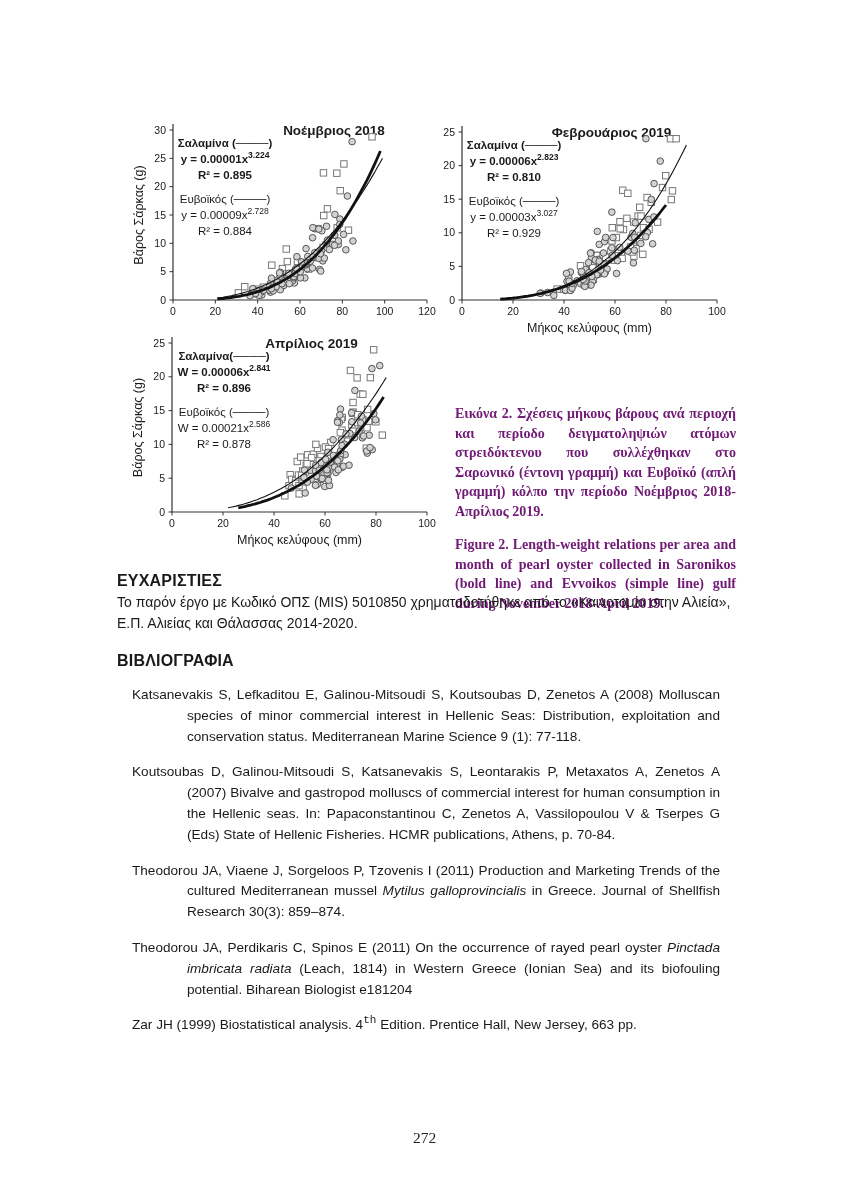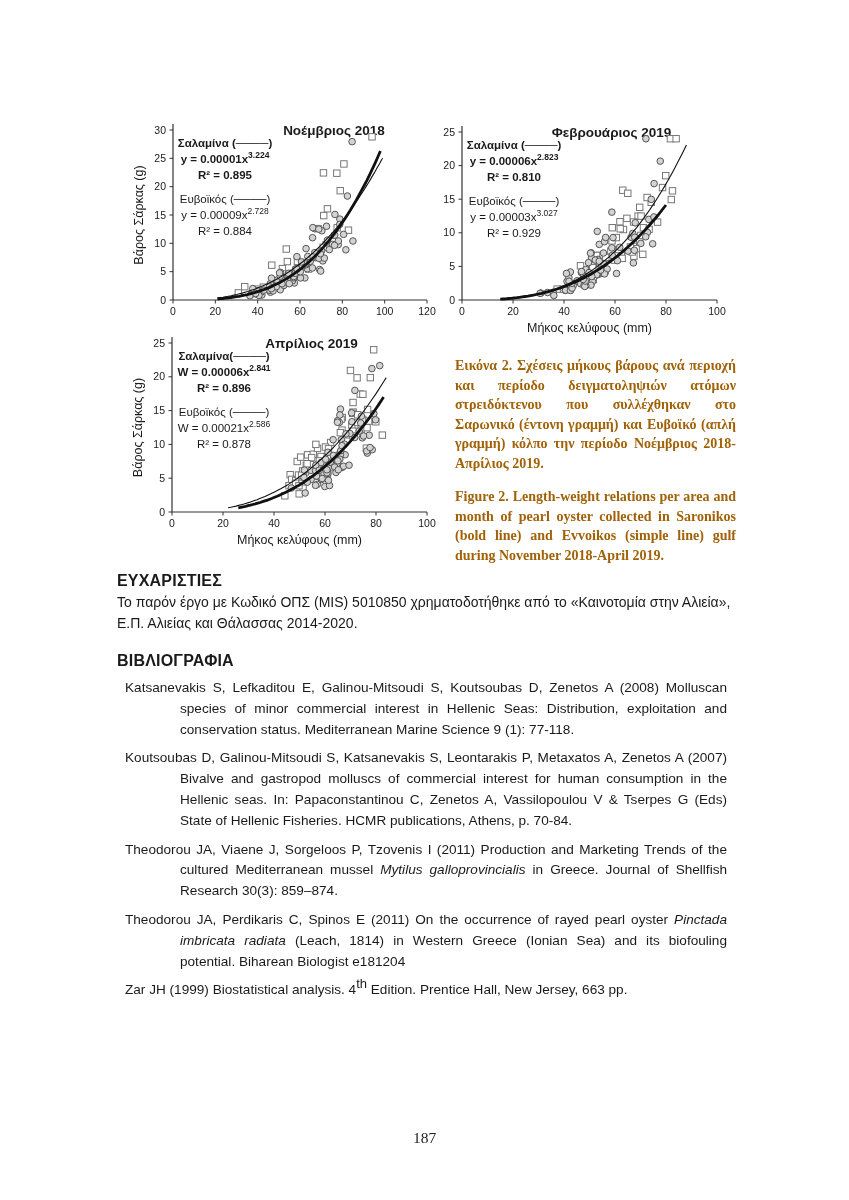--- a/index.html
+++ b/index.html
@@ -3,33 +3,33 @@
 <meta charset="utf-8">
 <style>
   html,body{margin:0;padding:0;background:#ffffff;}
   .page{
     position:relative;width:849px;height:1200px;background:#ffffff;
     font-family:"Liberation Sans",sans-serif;color:#1a1a1a;overflow:hidden;
   }
   .chart{position:absolute;}
   .caption{
     position:absolute;font-family:"Liberation Serif",serif;font-weight:bold;
-    text-align:justify;font-size:14px;line-height:19.6px;color:#a16207;
+    text-align:justify;font-size:14px;line-height:19.6px;color:#701a75;margin-top:48px;
   }
   .caption-gr{left:455px;top:356px;width:281px;}
   .caption-en{left:455px;top:487px;width:281px;}
   .textcol{position:absolute;left:117px;top:572px;width:618px;}
   .h-sec{font-size:16px;font-weight:bold;margin:0 0 2px 0;letter-spacing:.2px;}
   .ack-body{font-size:14px;line-height:21px;margin:0 0 18px 0;}
   .bib-list{margin-top:2px;}
   .ref{
     font-size:13.6px;line-height:20.8px;text-align:justify;
-    padding-left:55px;text-indent:-55px;margin:8px;
+    padding-left:55px;text-indent:-55px;margin:15px;
   }
-  .ref sup{font-size:13px;line-height:0;}
+  .ref sup{font-size:11px;line-height:0;font-family:Liberation Mono, monospace;}
   .ref i{}
   .pageno{
     position:absolute;left:0;right:0;top:1129px;text-align:center;
     font-family:"Liberation Serif",serif;font-size:15.5px;color:#222;
   }
   svg text{font-family:"Liberation Sans",sans-serif;fill:#1a1a1a;}
 </style>
 </head>
 <body>
 
@@ -601,14 +601,14 @@
     <div class="h-sec">ΒΙΒΛΙΟΓΡΑΦΙΑ</div>
     <div id="refs" class="bib-list">
         <div class="ref"><span>Katsanevakis S, Lefkaditou E, Galinou-Mitsoudi S, Koutsoubas D, Zenetos A (2008) Molluscan species of minor commercial interest in Hellenic Seas: Distribution, exploitation and conservation status. Mediterranean Marine Science 9 (1): 77-118.</span></div>
         <div class="ref"><span>Koutsoubas D, Galinou-Mitsoudi S, Katsanevakis S, Leontarakis P, Metaxatos A, Zenetos A (2007) Bivalve and gastropod molluscs of commercial interest for human consumption in the Hellenic seas. In: Papaconstantinou C, Zenetos A, Vassilopoulou V &amp; Tserpes G (Eds) State of Hellenic Fisheries. HCMR publications, Athens, p. 70-84.</span></div>
         <div class="ref"><span>Theodorou JA, Viaene J, Sorgeloos P, Tzovenis I (2011) Production and Marketing Trends of the cultured Mediterranean mussel </span><i>Mytilus galloprovincialis</i><span> in Greece. Journal of Shellfish Research 30(3): 859–874.</span></div>
         <div class="ref"><span>Theodorou JA, Perdikaris C, Spinos E (2011) On the occurrence of rayed pearl oyster </span><i>Pinctada imbricata radiata</i><span> (Leach, 1814) in Western Greece (Ionian Sea) and its biofouling potential. Biharean Biologist e181204</span></div>
         <div class="ref"><span>Zar JH (1999) Biostatistical analysis. 4</span><sup>th</sup><span> Edition. Prentice Hall, New Jersey, 663 pp.</span></div>
       </div>
   </div>
 
-  <div class="pageno">187</div>
+  <div class="pageno">272</div>
 </div>
 
 </body></html>

